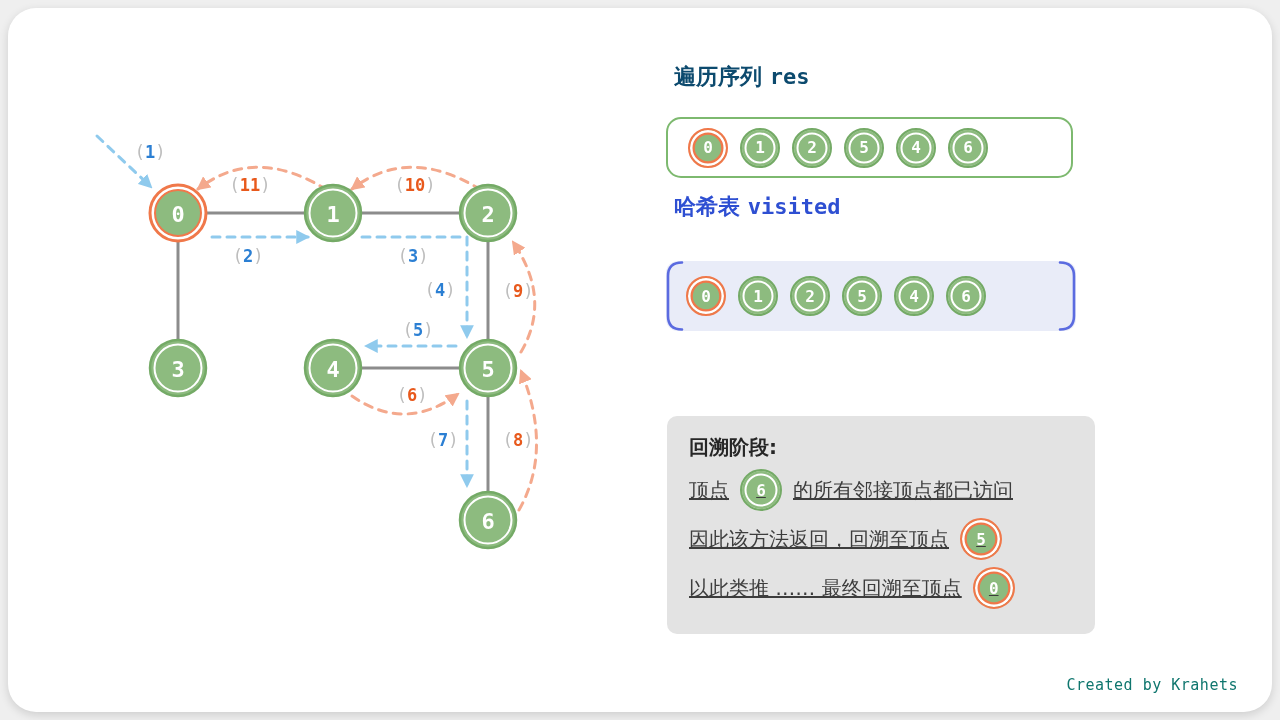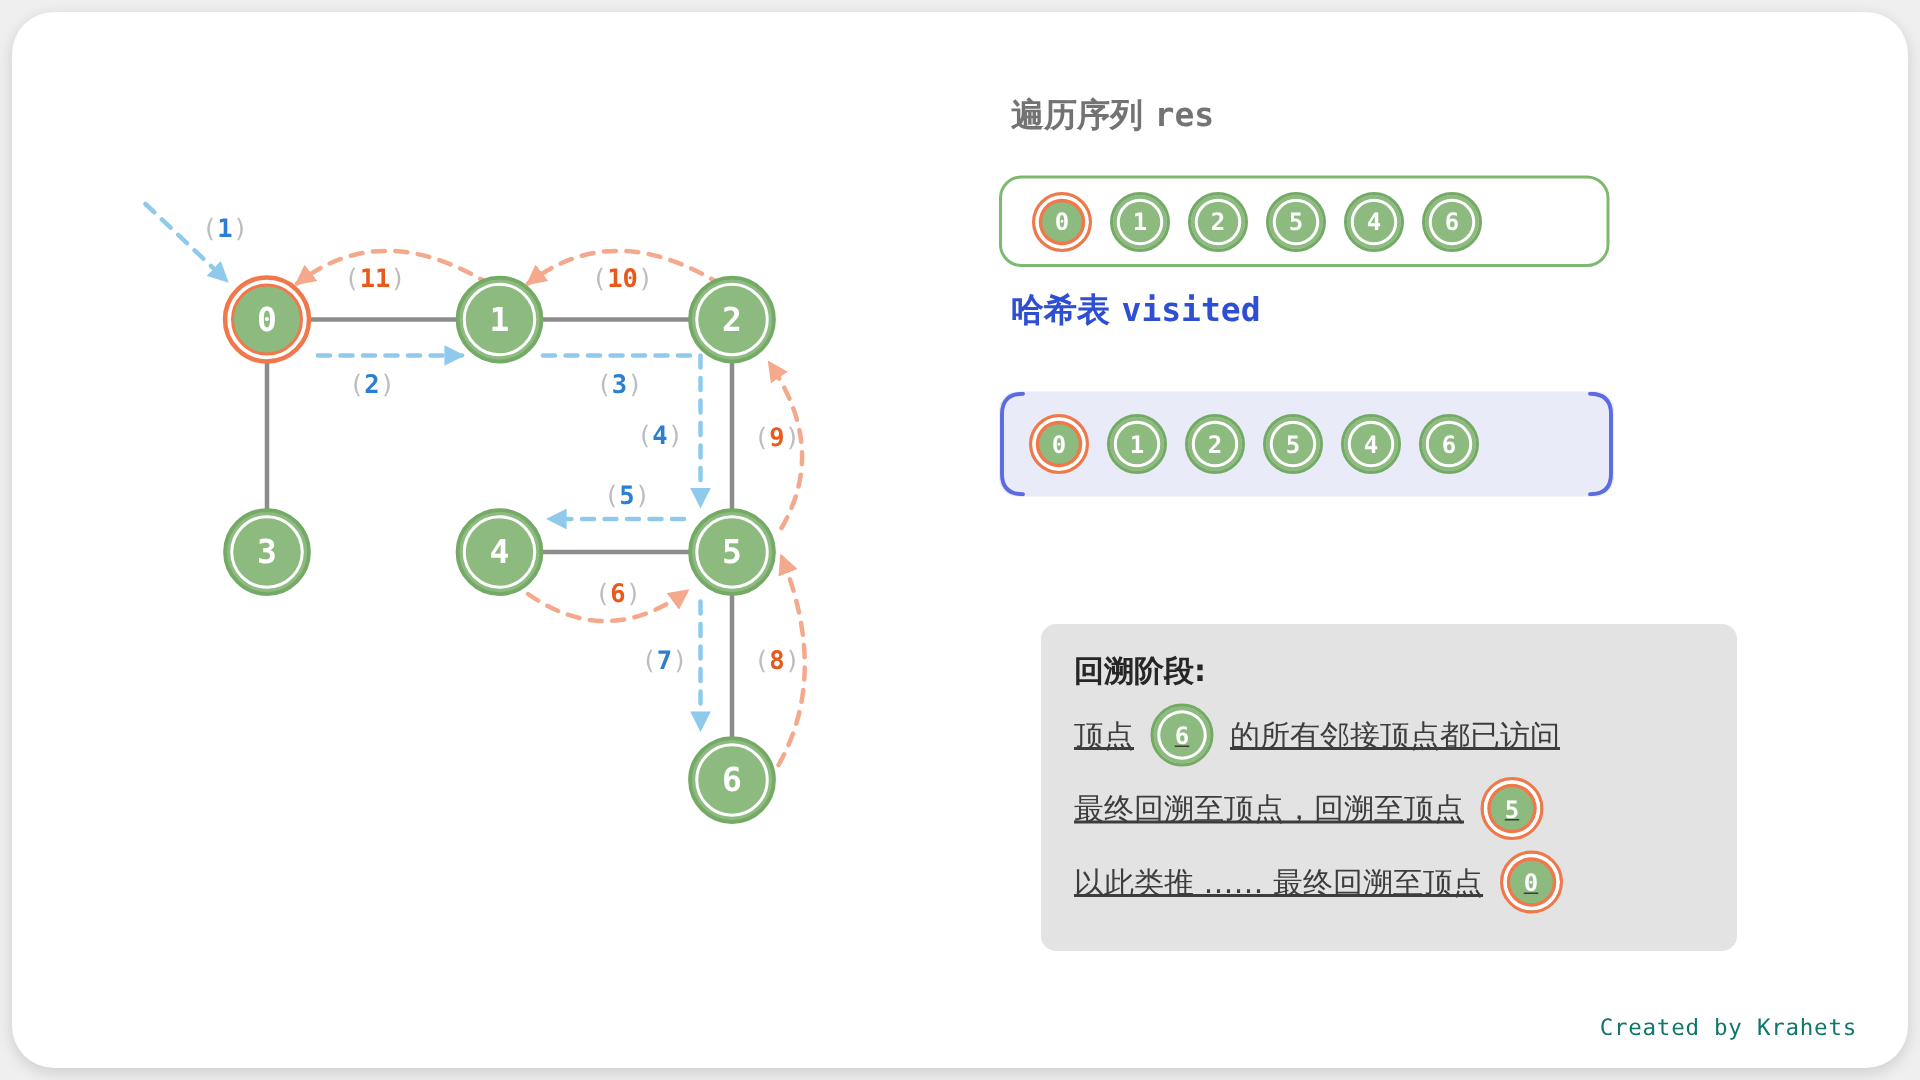--- a/index.html
+++ b/index.html
@@ -32,21 +32,21 @@
   text.step {
     font-family:"DejaVu Sans Mono","Liberation Mono",monospace;
     font-size:17px; text-anchor:middle;
   }
   text.step .p { fill:#bdbdbd; }
   text.step.blue .num { fill:#2b7fd3; font-weight:700; }
   text.step.orange .num { fill:#e8591c; font-weight:700; }
   
   .panel-title { position:absolute; font-size:22px; font-weight:700; }
   .panel-title .code { font-family:"DejaVu Sans Mono","Liberation Mono",monospace; font-weight:700; }
-  .title-green { color:#737373; }
+  .title-green { color:#0c4a6e; }
   .title-blue { color:#2e4fd2; }
   .seq-box {
     position:absolute; display:flex; align-items:center; gap:12px;
     padding-left:20px;
   }
   .res-box {
     left:666px; top:117px; width:407px; height:61px;
     background:#ffffff; border:2.5px solid #7db96f; border-radius:15px;
   }
   .visited-box {
@@ -61,21 +61,21 @@
     display:flex; align-items:center; justify-content:center;
     font-family:"DejaVu Sans Mono","Liberation Mono",monospace;
     font-weight:700; font-size:16px; color:#ffffff;
   }
   .chip.hl {
     border:2.5px solid #f0784a;
     box-shadow: inset 0 0 0 2.5px #ffffff, inset 0 0 0 4.8px #f0784a;
   }
   
   .info-box {
-    position:absolute; left:694px; top:416px; width:464px; height:218px;
+    position:absolute; left:667px; top:416px; width:428px; height:218px;
     background:#e3e3e3; border-radius:10px;
     padding:18px 22px 0 22px;
   }
   .info-title { font-size:20px; font-weight:700; color:#262626; margin-bottom:8px; }
   .info-line {
     display:flex; align-items:center; gap:11px;
     font-size:20px; color:#3d3d3d; margin-top:7px; white-space:nowrap;text-decoration:underline;
   }
   .info-line .chip { width:42px; height:42px; }
   .credit {
@@ -236,21 +236,21 @@
 <div class="info-box">
   <div class="info-title">回溯阶段:</div>
   <div class="info-line">
     <span>顶点</span>
     <span class="chip">
         <span>6</span>
       </span>
     <span>的所有邻接顶点都已访问</span>
   </div>
   <div class="info-line">
-    <span>最终回溯至顶点，回溯至顶点</span>
+    <span>因此该方法返回，回溯至顶点</span>
     <span class="chip hl">
         <span>5</span>
       </span>
     <span></span>
   </div>
   <div class="info-line">
     <span>以此类推 …… 最终回溯至顶点</span>
     <span class="chip hl">
         <span>0</span>
       </span>

